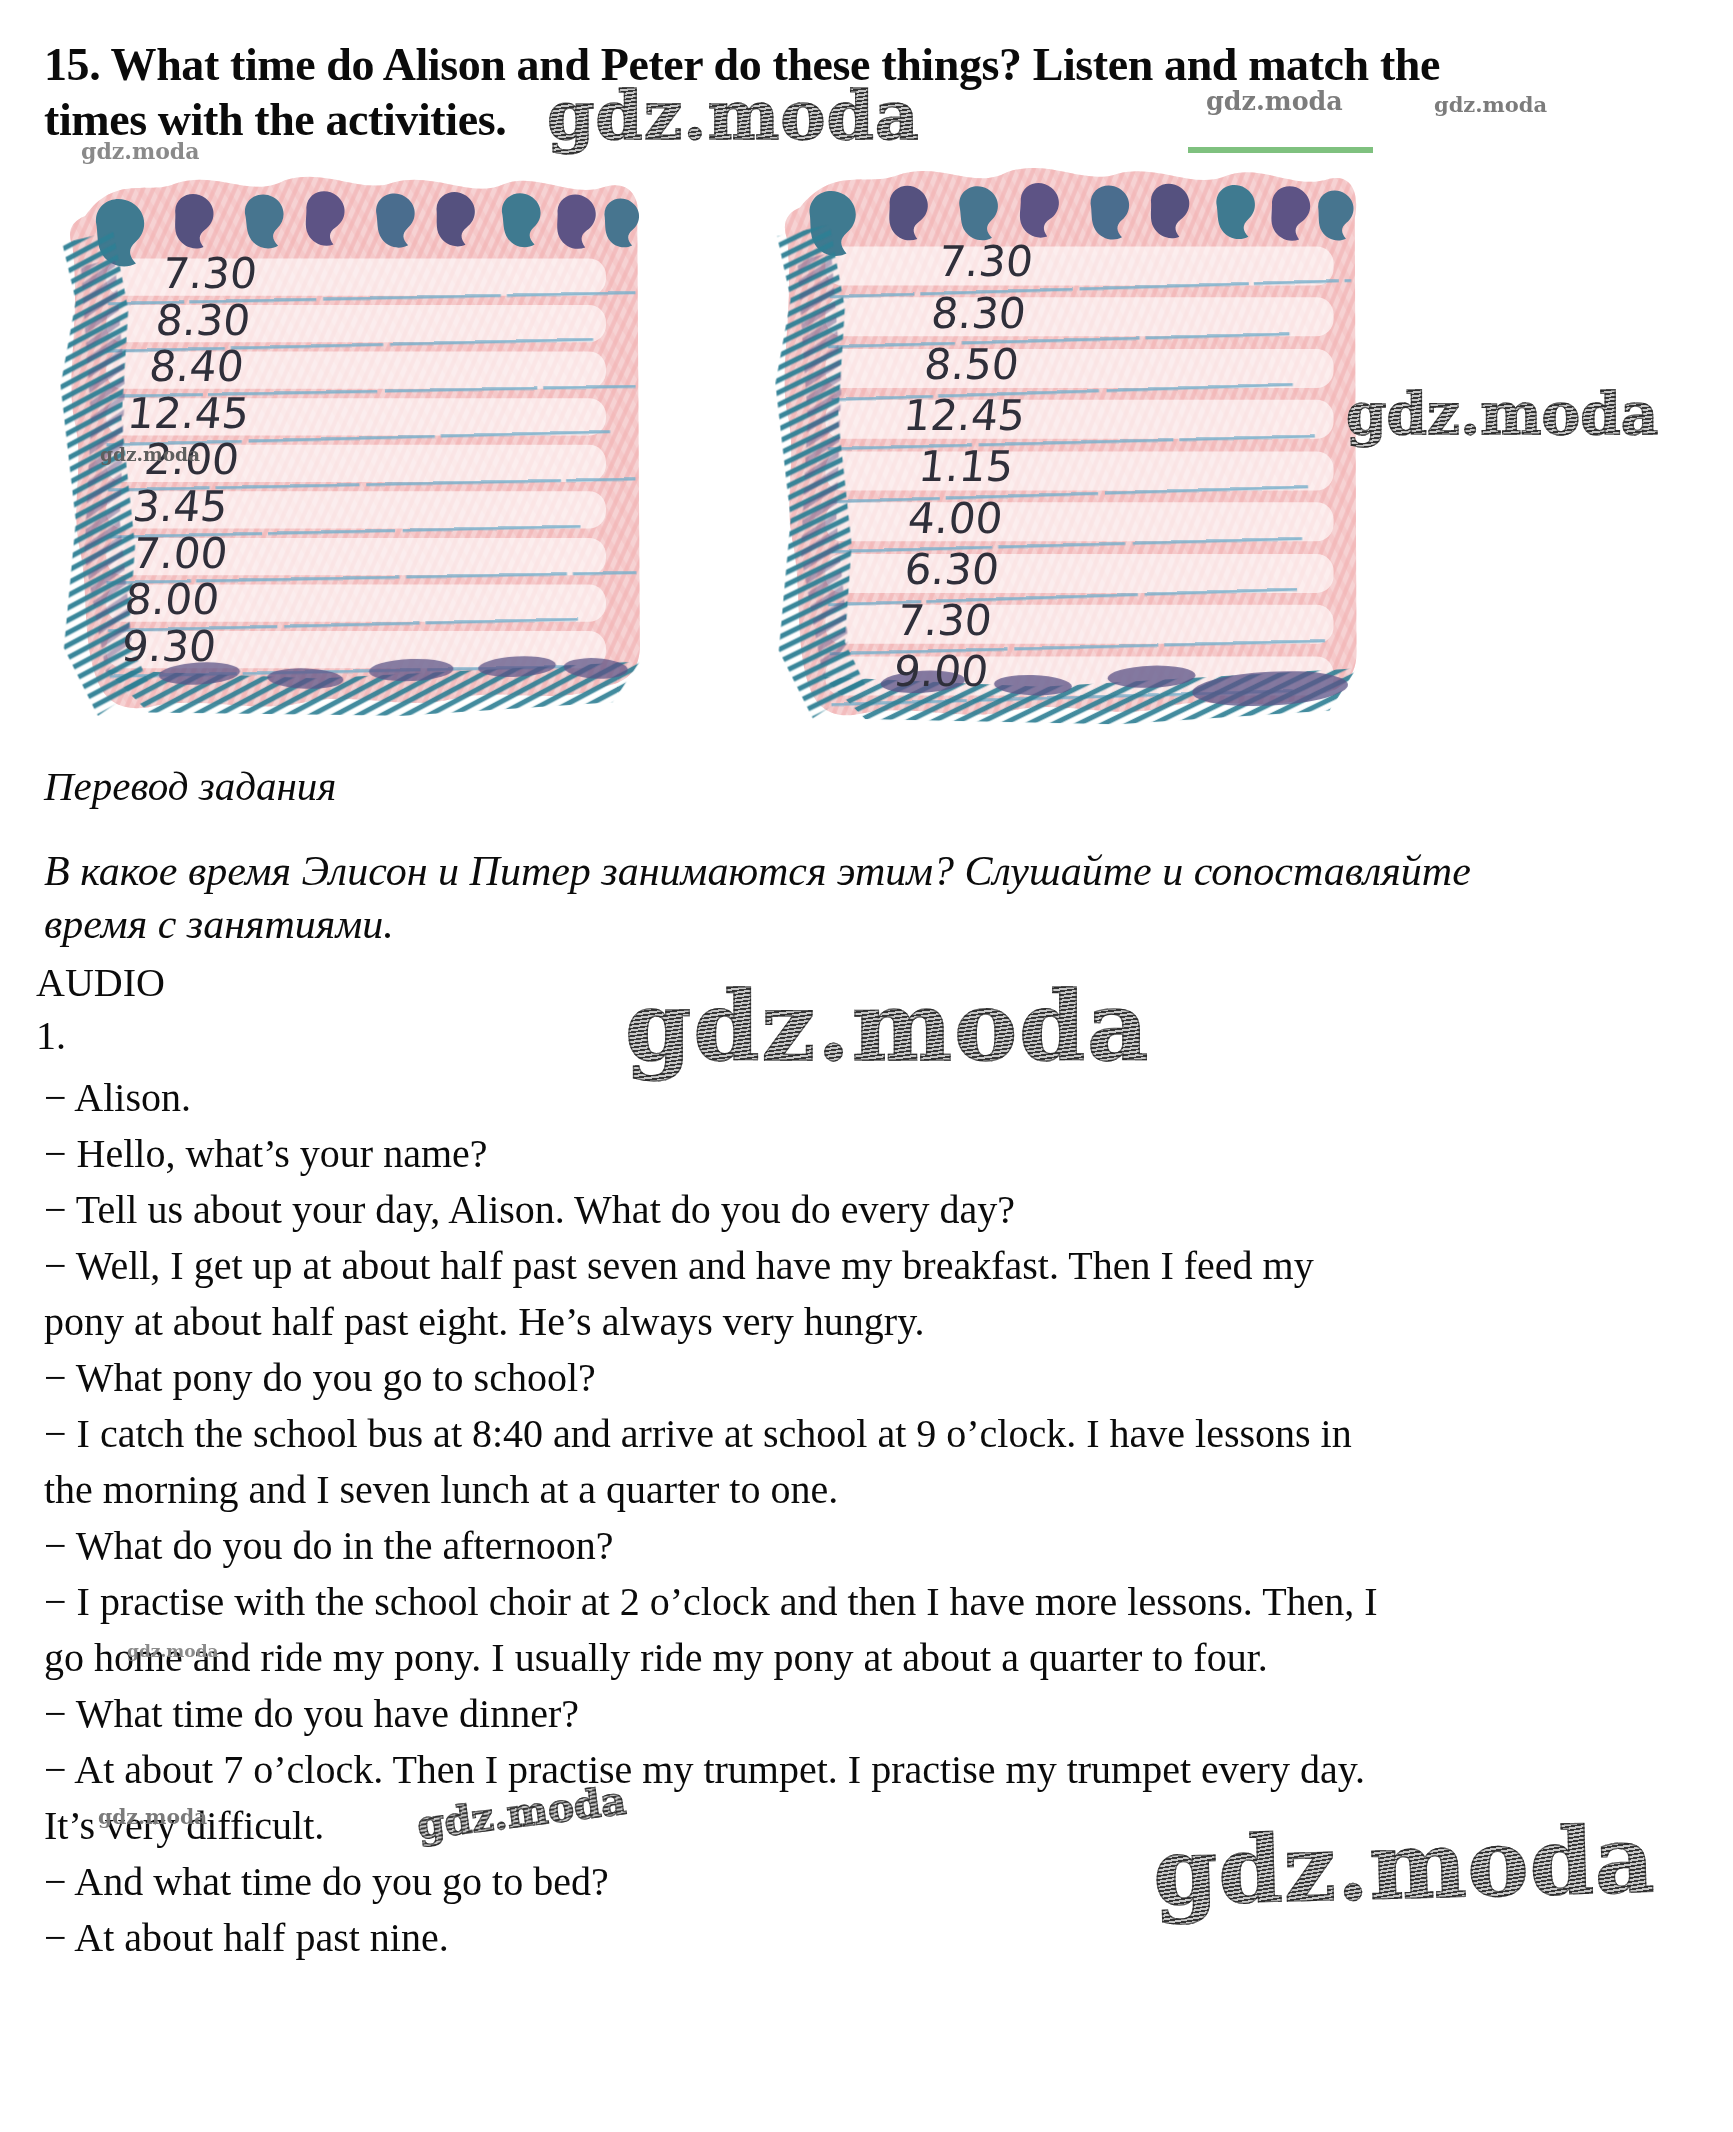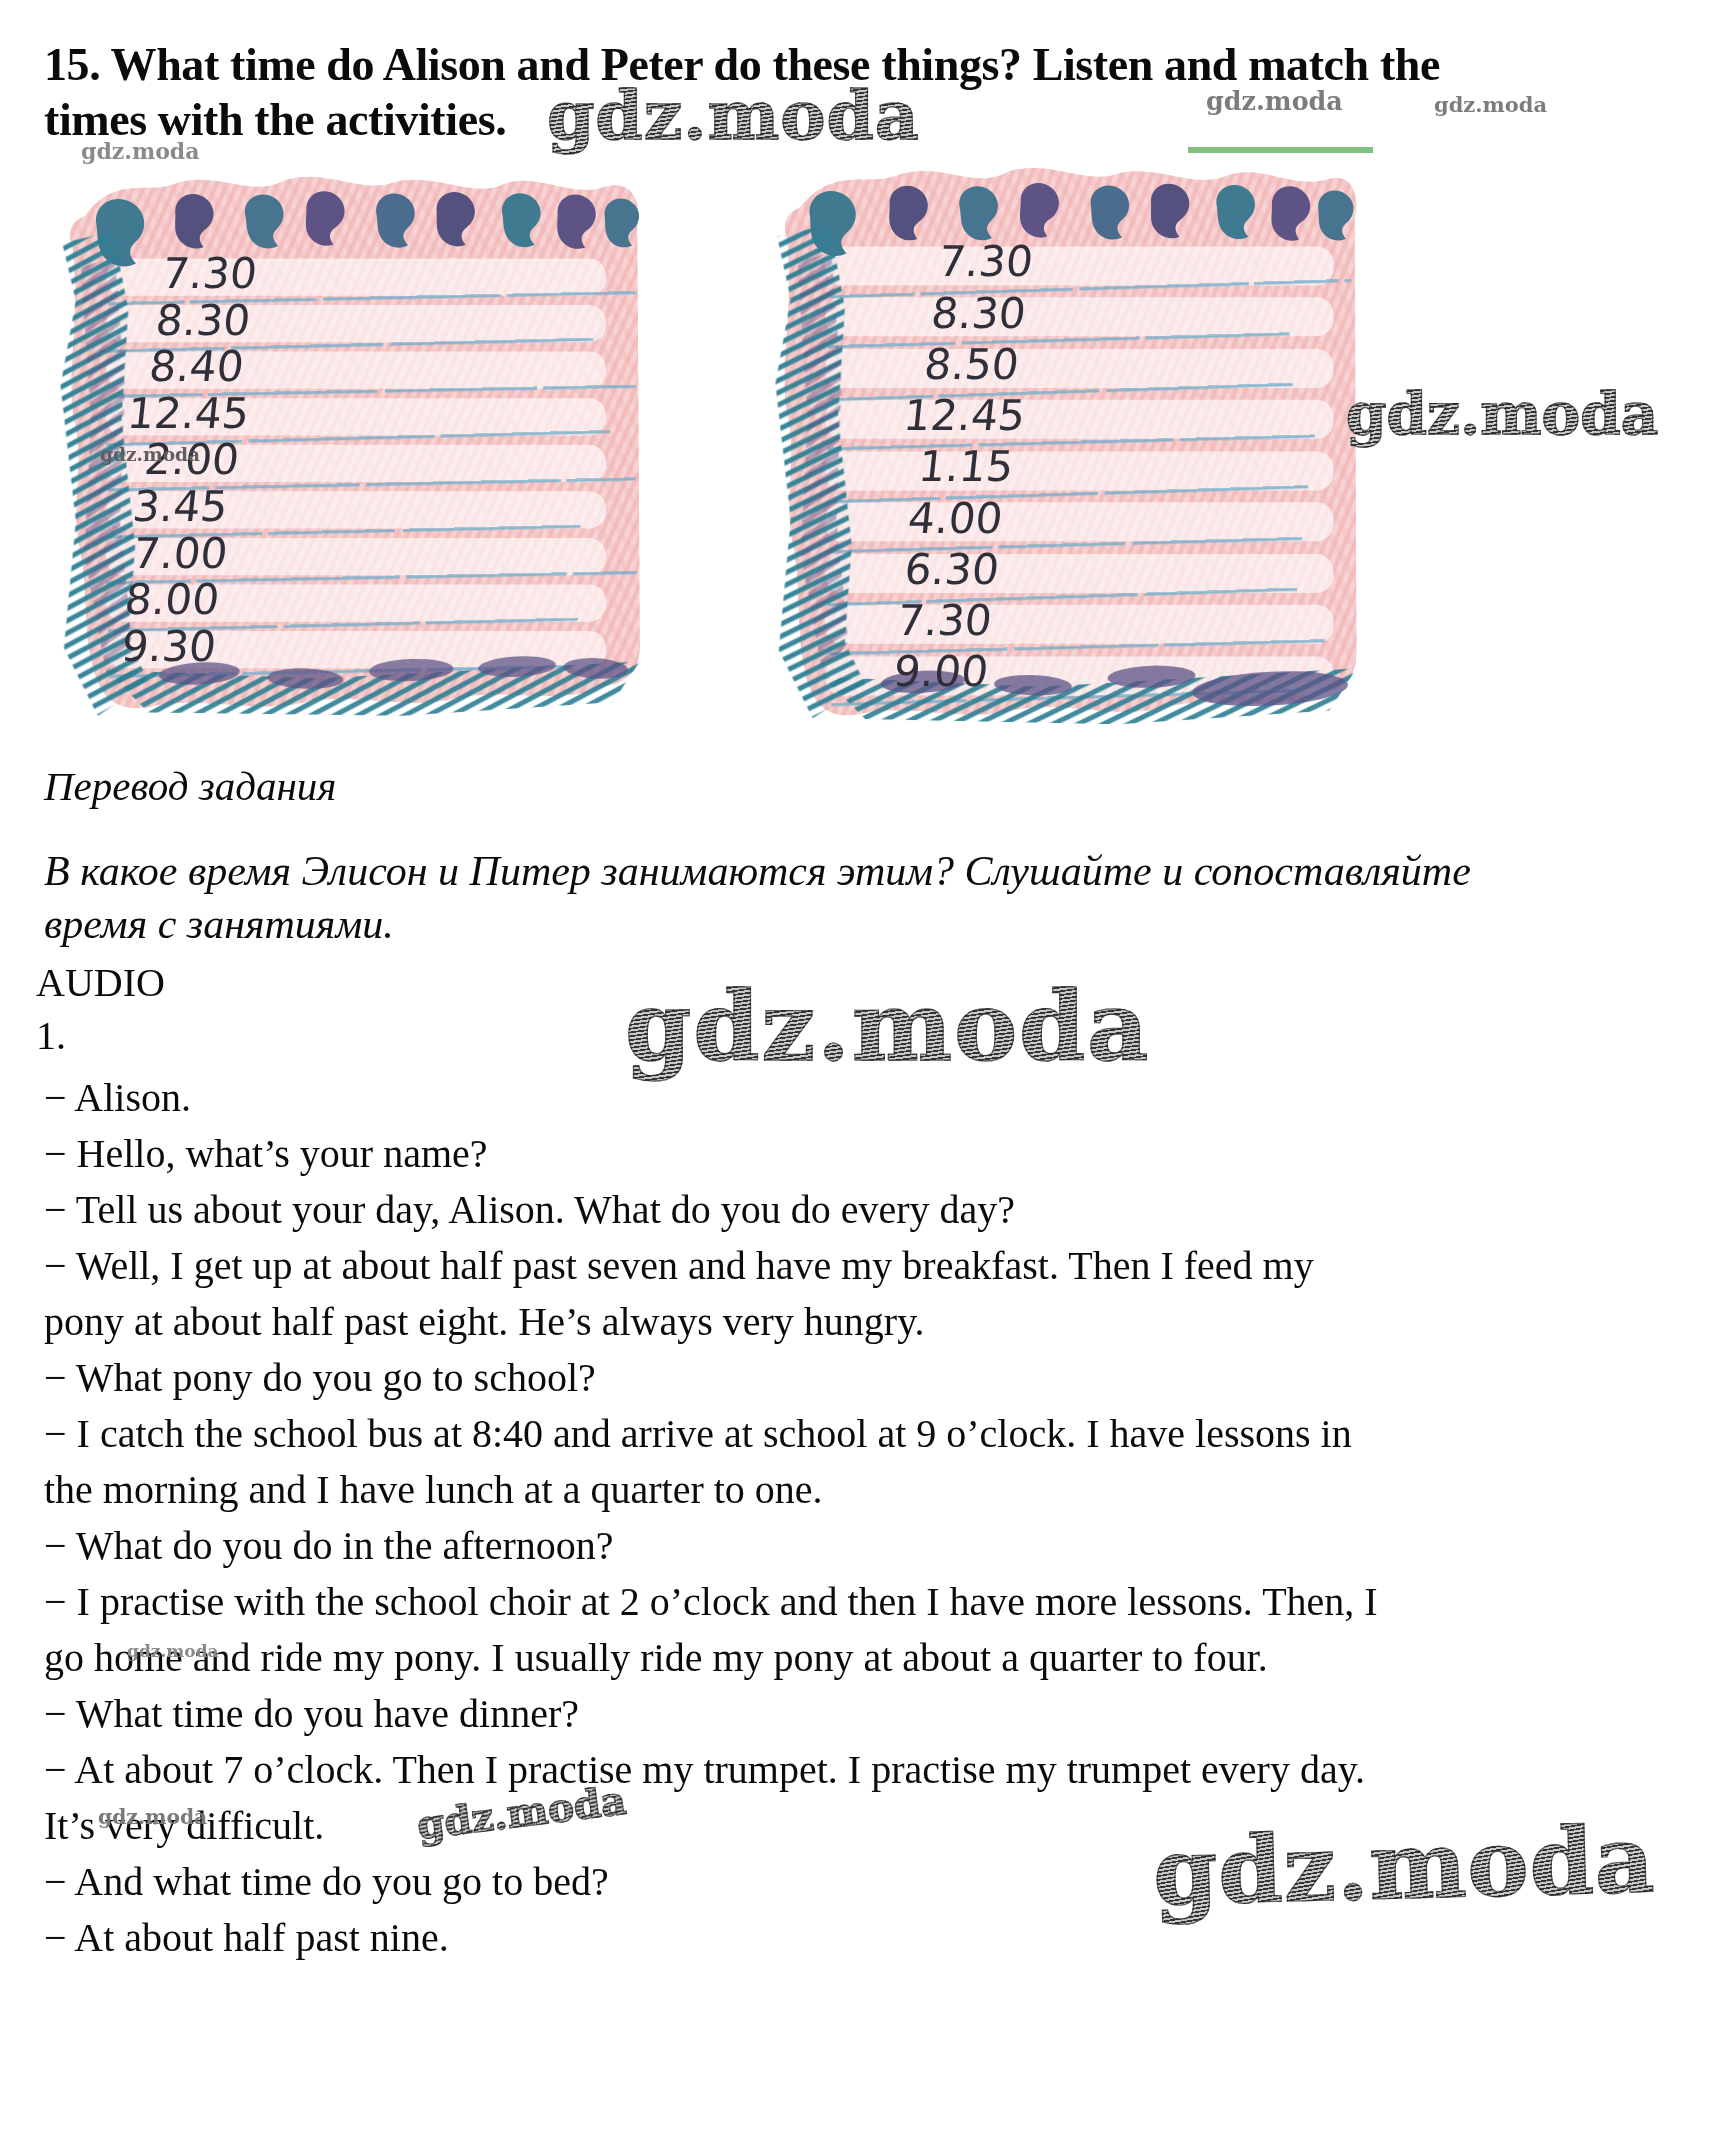--- a/index.html
+++ b/index.html
@@ -316,21 +316,21 @@
   <div class="abs wm wm-hatch wm-center-large">gdz.moda</div>
 
   <div class="abs dialogue">
     <div class="nowrap">− Alison.</div>
     <div class="nowrap">− Hello, what’s your name?</div>
     <div class="nowrap">− Tell us about your day, Alison. What do you do every day?</div>
     <div class="nowrap">− Well, I get up at about half past seven and have my breakfast. Then I feed my</div>
     <div class="nowrap">pony at about half past eight. He’s always very hungry.</div>
     <div class="nowrap">− What pony do you go to school?</div>
     <div class="nowrap">− I catch the school bus at 8:40 and arrive at school at 9 o’clock. I have lessons in</div>
-    <div class="nowrap">the morning and I have lunch at a quarter to one.</div>
+    <div class="nowrap">the morning and I seven lunch at a quarter to one.</div>
     <div class="nowrap">− What do you do in the afternoon?</div>
     <div class="nowrap">− I practise with the school choir at 2 o’clock and then I have more lessons. Then, I</div>
     <div class="nowrap">go home and ride my pony. I usually ride my pony at about a quarter to four.</div>
     <div class="nowrap">− What time do you have dinner?</div>
     <div class="nowrap">− At about 7 o’clock. Then I practise my trumpet. I practise my trumpet every day.</div>
     <div class="nowrap">It’s very difficult.</div>
     <div class="nowrap">− And what time do you go to bed?</div>
     <div class="nowrap">− At about half past nine.</div>
   </div>
 

